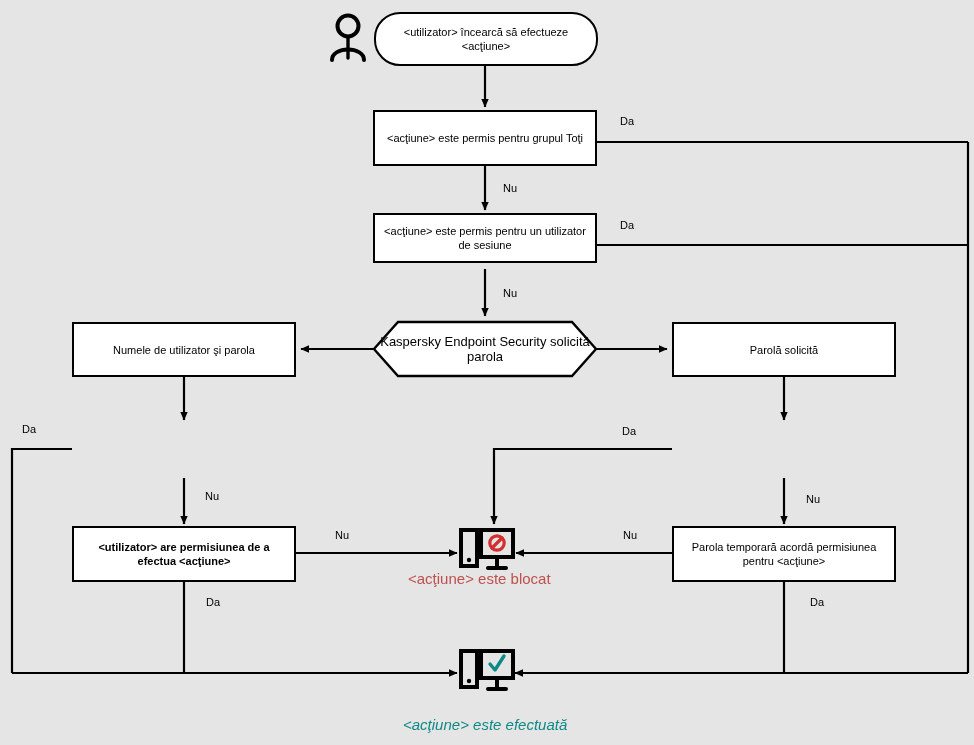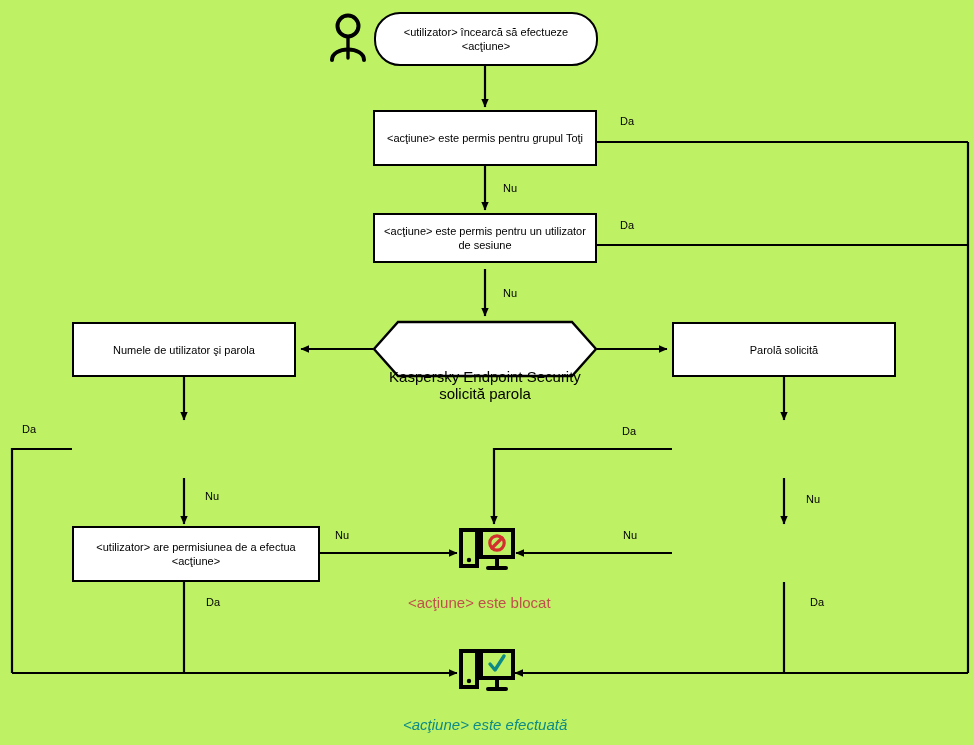--- a/index.html
+++ b/index.html
@@ -2,42 +2,42 @@
 <html><head>
 <meta charset="utf-8">
 <style>
   html,body{margin:0;padding:0;background:#ffffff;}
   body{
     width:974px;height:745px;
     font-family:"Liberation Sans", sans-serif;
     color:#000000;
     overflow:hidden;
   }
-  #stage{position:relative;width:974px;height:745px;background:#bef264;}
+  #stage{position:relative;width:974px;height:745px;background:#e5e5e5;}
   svg.layer{position:absolute;left:0;top:0;width:974px;height:745px;}
 
   .node{
     position:absolute;
     box-sizing:border-box;
     border:2px solid #000000;
     background:#ffffff;
     display:flex;align-items:center;justify-content:center;
     text-align:center;
     font-size:11px;
     line-height:14px;
     color:#000000;
     padding:2px 6px;
   }
   .node.start{border-radius:26px;font-size:11px;}
   .hexwrap{position:absolute;}
   .hexwrap svg{position:absolute;left:0;top:0;}
   .hexlabel{
     position:absolute;left:0;top:0;width:100%;height:100%;
     display:flex;align-items:center;justify-content:center;
-    font-size:15px;text-align:center;color:#000;margin-top:36px;
+    font-size:13px;text-align:center;color:#000;
   }
 
   .edgelabel{
     position:absolute;
     font-size:11px;
     color:#000000;
     white-space:nowrap;
     line-height:16px;
   }
 
@@ -131,29 +131,32 @@
       <polygon points="26,2 200,2 224,29 200,56 26,56 2,29" fill="#ffffff" stroke="#000000" stroke-width="2.4"></polygon>
     </svg>
     <div class="hexlabel">Kaspersky Endpoint Security solicită parola</div>
   </div>
 
   <div class="node" style="left:72px;top:322px;width:224px;height:55px;">
     <span>Numele de utilizator şi parola</span>
   </div>
 
 
-  <div class="node" style="left:72px;top:526px;width:248px;height:56px;">
+  <div class="node" style="left:72px;top:526px;width:224px;height:56px;font-weight:bold;">
     <span>&lt;utilizator&gt; are permisiunea de a efectua &lt;acţiune&gt;</span>
   </div>
 
   <div class="node" style="left:672px;top:322px;width:224px;height:55px;">
     <span>Parolă solicită</span>
   </div>
 
 
+  <div class="node" style="left:672px;top:526px;width:224px;height:56px;">
+    <span>Parola temporară acordă permisiunea pentru &lt;acţiune&gt;</span>
+  </div>
 
   <div class="edgelabel" style="left:620px;top:113px;">Da</div>
 
   <div class="edgelabel" style="left:503px;top:180px;">Nu</div>
 
   <div class="edgelabel" style="left:620px;top:217px;">Da</div>
 
   <div class="edgelabel" style="left:503px;top:285px;">Nu</div>
 
   <div class="edgelabel" style="left:22px;top:421px;">Da</div>
@@ -174,21 +177,21 @@
 
   <svg class="icon" style="left:459px;top:527px;width:56px;height:50px;" viewBox="0 0 56 50">
     <rect x="2" y="3" width="16" height="36" fill="none" stroke="#000" stroke-width="4"></rect>
     <circle cx="10" cy="33" r="2.2" fill="#000"></circle>
     <rect x="22" y="3" width="32" height="27" fill="none" stroke="#000" stroke-width="4"></rect>
     <path d="M38,30 L38,40 M29,41 L47,41" stroke="#000" stroke-width="4" stroke-linecap="round"></path>
     <circle cx="38" cy="16" r="7.2" fill="none" stroke="#d32f2f" stroke-width="3.2"></circle>
     <path d="M33,21 L43,11" stroke="#d32f2f" stroke-width="3.2" stroke-linecap="round"></path>
   </svg>
 
-  <div class="termlabel blocked" style="left:408px;top:594px;">&lt;acţiune&gt; este blocat</div>
+  <div class="termlabel blocked" style="left:408px;top:570px;">&lt;acţiune&gt; este blocat</div>
 
   <svg class="icon" style="left:459px;top:648px;width:56px;height:50px;" viewBox="0 0 56 50">
     <rect x="2" y="3" width="16" height="36" fill="none" stroke="#000" stroke-width="4"></rect>
     <circle cx="10" cy="33" r="2.2" fill="#000"></circle>
     <rect x="22" y="3" width="32" height="27" fill="none" stroke="#000" stroke-width="4"></rect>
     <path d="M38,30 L38,40 M29,41 L47,41" stroke="#000" stroke-width="4" stroke-linecap="round"></path>
     <path d="M31,16 L36,22 L45,8" fill="none" stroke="#0d8a86" stroke-width="3.4" stroke-linecap="round" stroke-linejoin="round"></path>
   </svg>
 
   <div class="termlabel ok" style="left:403px;top:716px;font-style:italic;">&lt;acţiune&gt; este efectuată</div>

